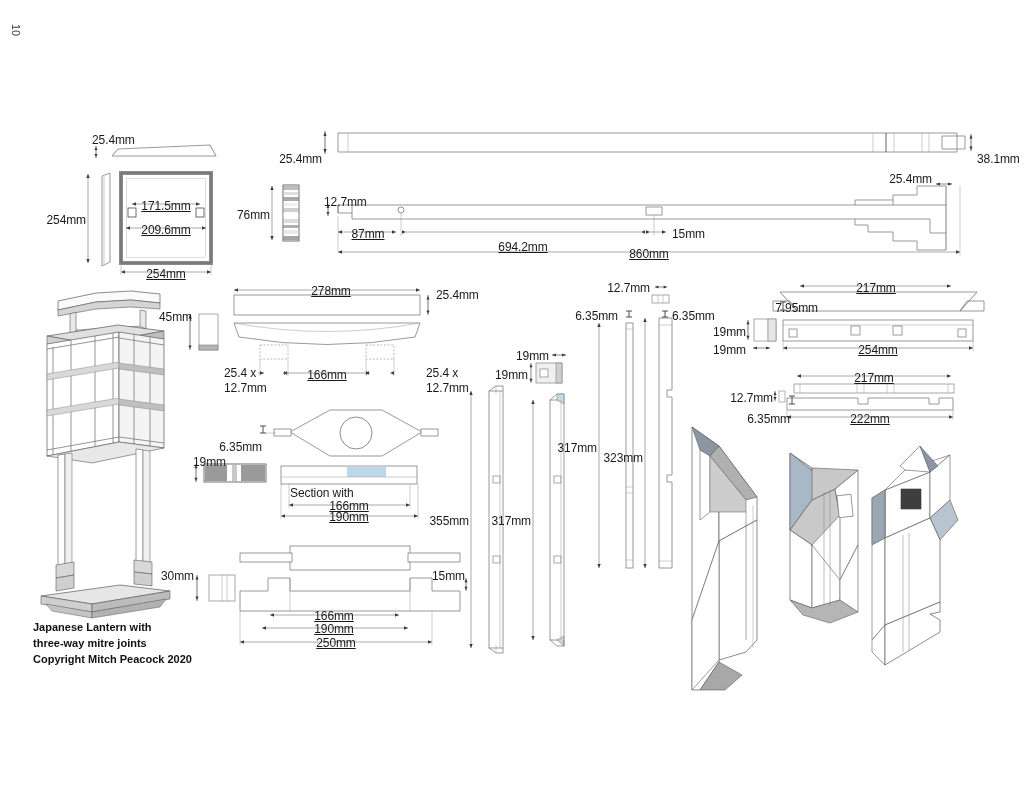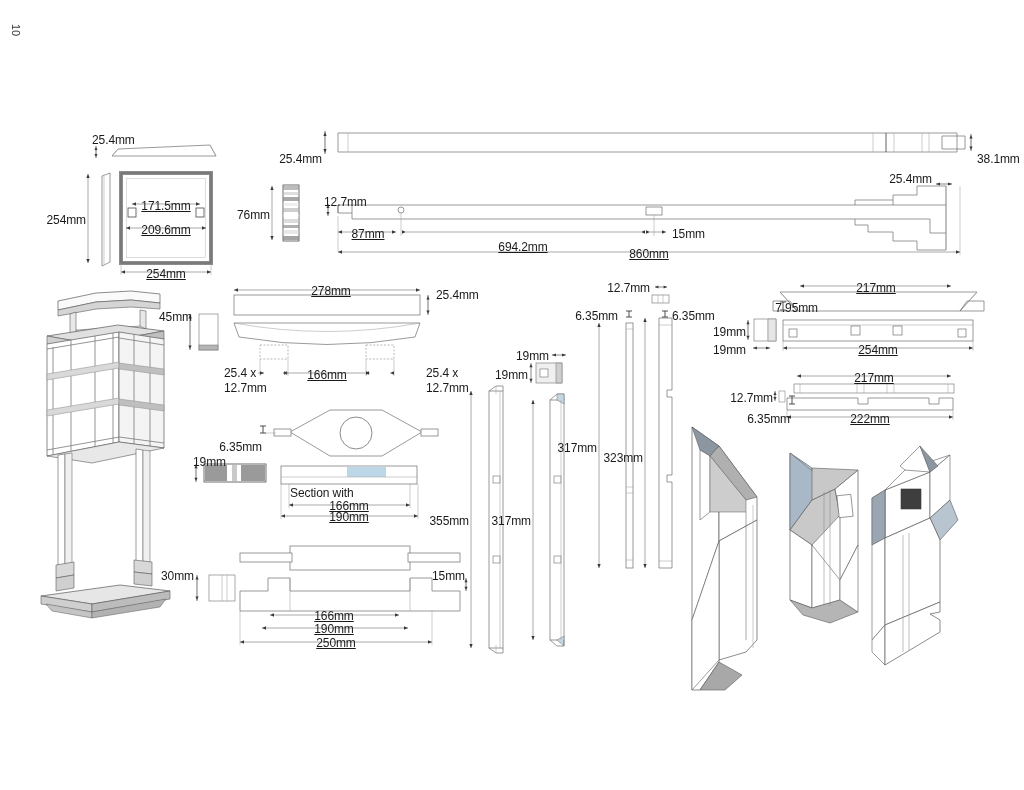--- a/index.html
+++ b/index.html
@@ -29,20 +29,23 @@
   .thin{stroke:#9a9a9a;stroke-width:.5;fill:none;}
   .dash{stroke:#8a8a8a;stroke-width:.6;fill:none;stroke-dasharray:2 1.6;}
 </style>
 </head>
 <body>
 
 <div id="page">
 
   <div class="pageno">10</div>
 
+  <div class="title"><span>Japanese Lantern with</span>
+<span>three-way mitre joints</span>
+<span>Copyright Mitch Peacock 2020</span></div>
 
   <svg width="1024" height="790">
 
     <g>
       <path class="ln" d="M118 149 L210 145 L216 156 L112 156 Z" fill="#fbfbfb"></path>
       <path class="thin" d="M118 149 L112 156"></path>
       <path class="thin" d="M210 145 L216 156"></path>
     </g>
 
     <g stroke="#3a3a3a" stroke-width=".7">

